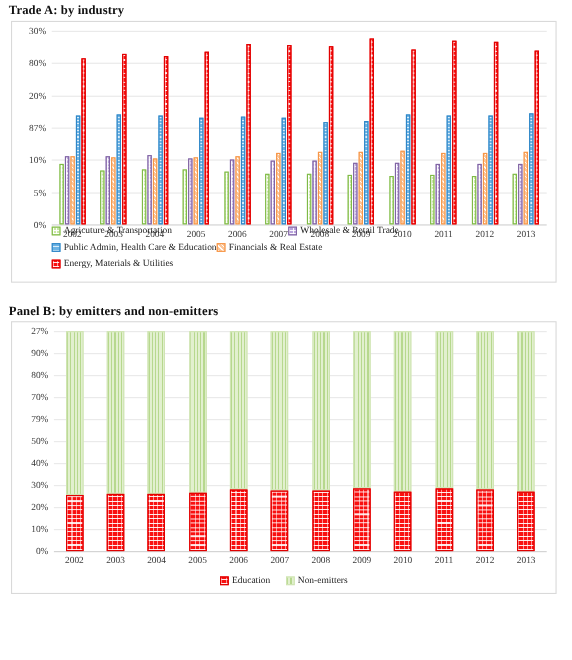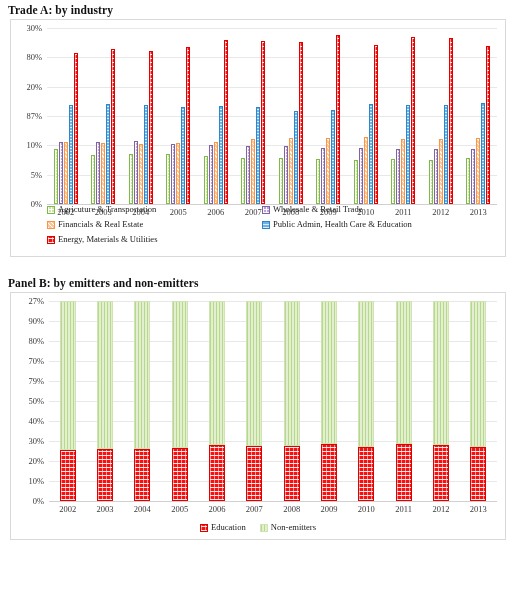--- a/index.html
+++ b/index.html
@@ -166,27 +166,27 @@
           <div class="legend-item col1">
             <span class="swatch b-green"></span>
             <span class="legend-label">Agricuture &amp; Transportation</span>
           </div>
           <div class="legend-item">
             <span class="swatch b-purple"></span>
             <span class="legend-label">Wholesale &amp; Retail Trade</span>
           </div>
         </div>
         <div class="legend-row">
+          <div class="legend-item">
+            <span class="swatch b-blue"></span>
+            <span class="legend-label">Public Admin, Health Care &amp; Education</span>
+          </div>
           <div class="legend-item col1">
             <span class="swatch b-orange"></span>
             <span class="legend-label">Financials &amp; Real Estate</span>
-          </div>
-          <div class="legend-item">
-            <span class="swatch b-blue"></span>
-            <span class="legend-label">Public Admin, Health Care &amp; Education</span>
           </div>
         </div>
         <div class="legend-row">
           <div class="legend-item col1">
             <span class="swatch b-red"></span>
             <span class="legend-label">Energy, Materials &amp; Utilities</span>
           </div>
         </div>
       </div>
   <div class="axisline" style="top: 184px; left: 36px; right: 8px;"></div>

